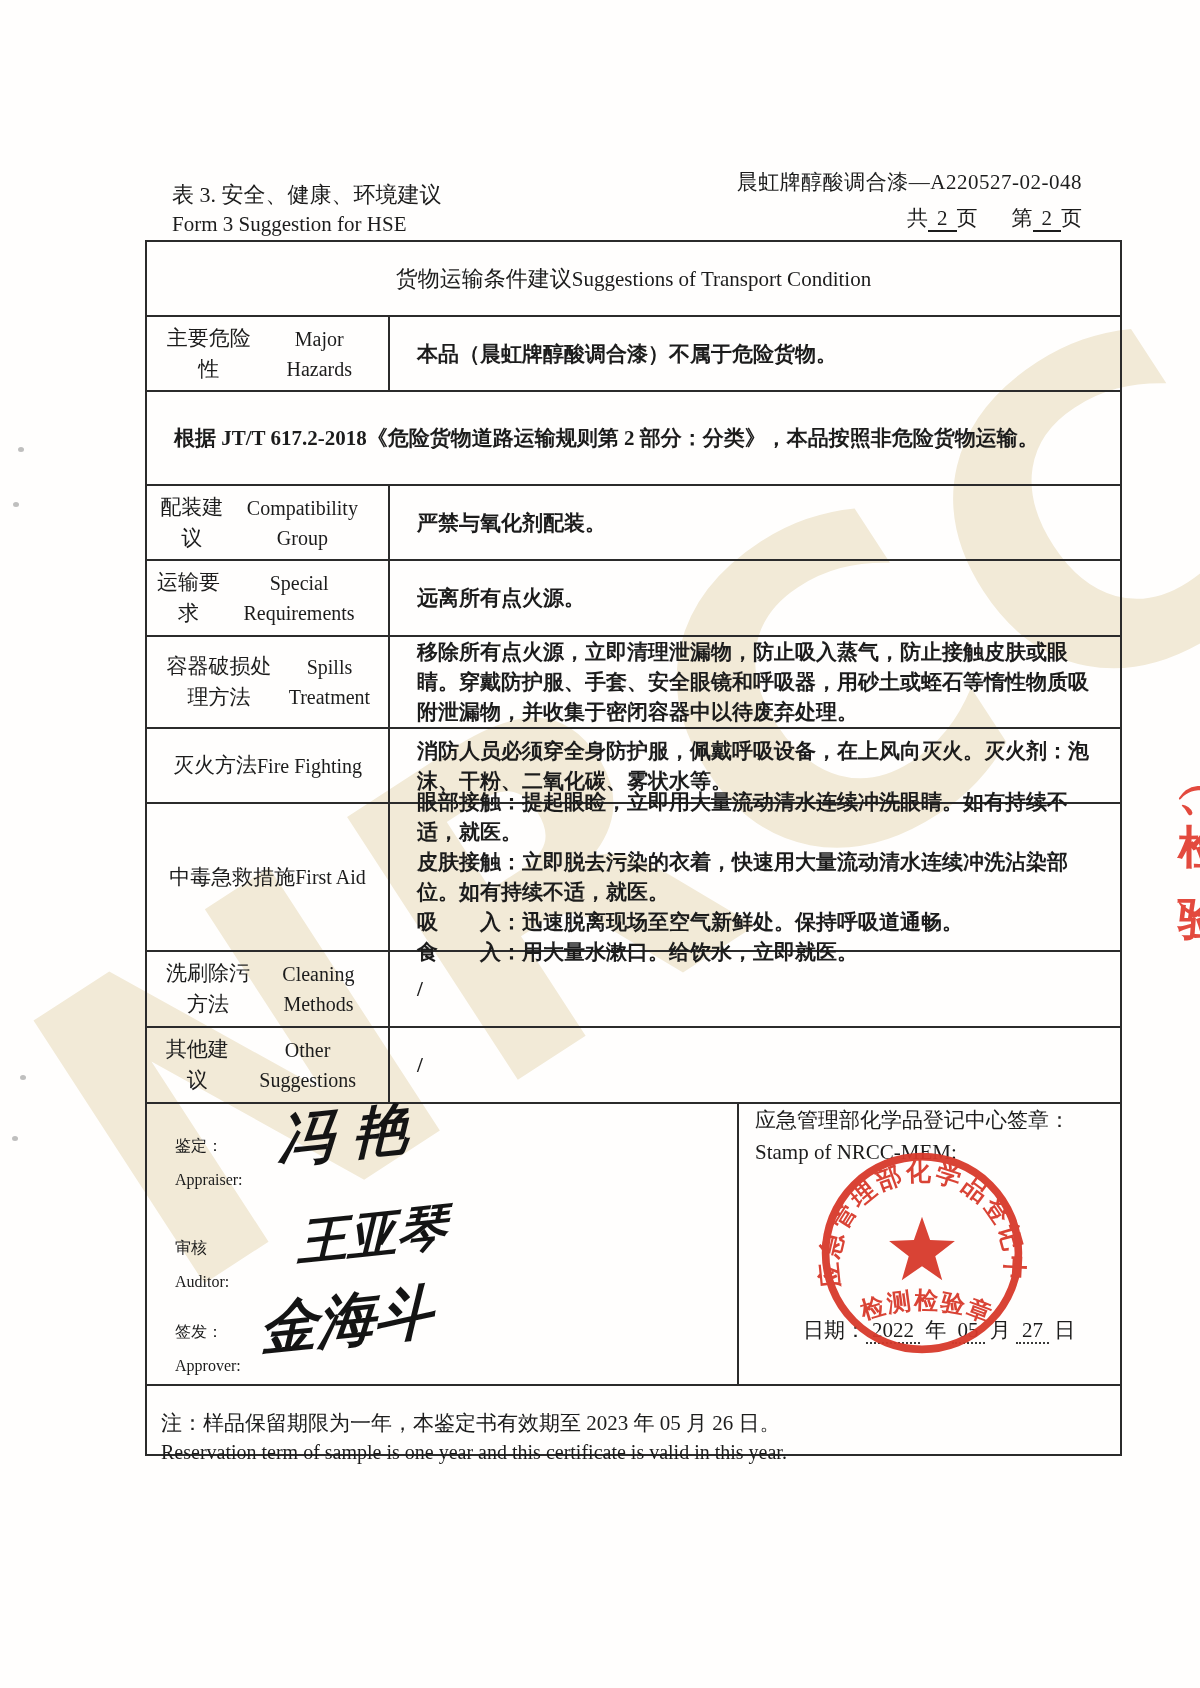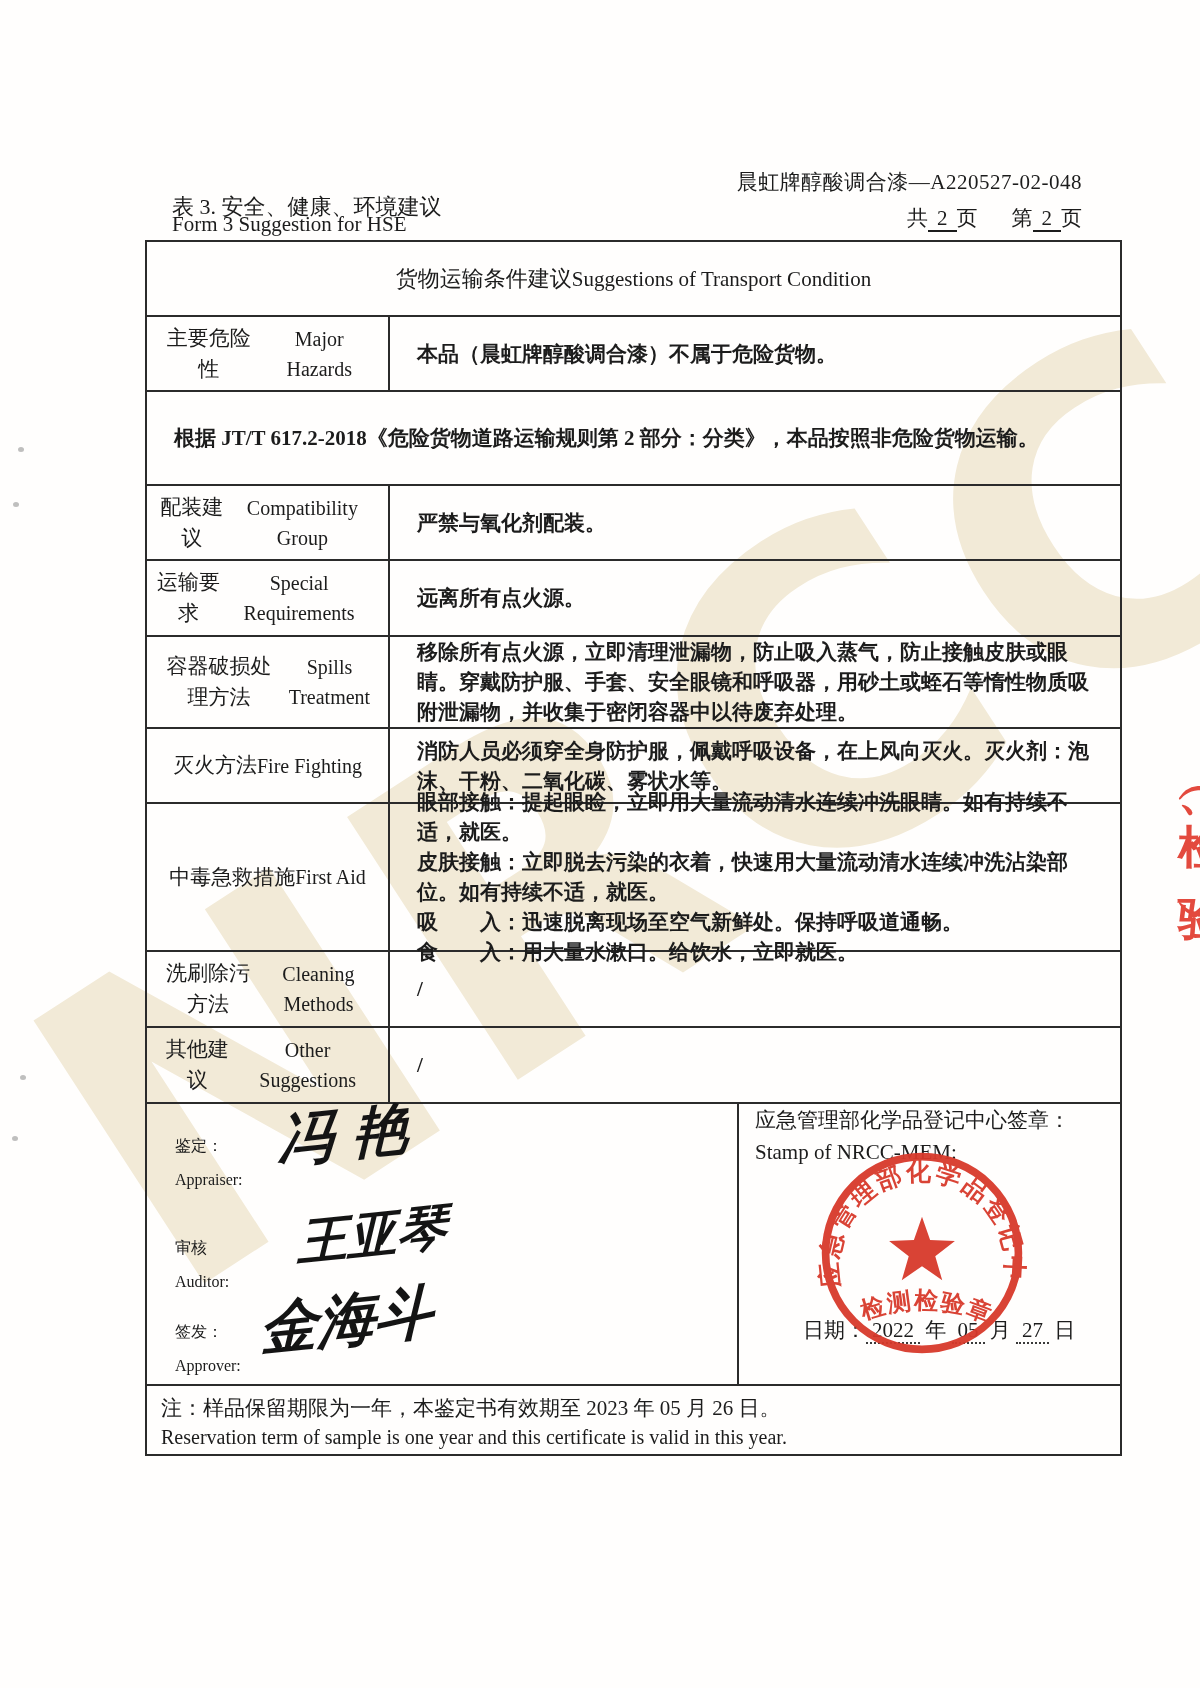--- a/index.html
+++ b/index.html
@@ -4,21 +4,21 @@
 <style>
   html,body{margin:0;padding:0;background:#ffffff;}
   .page{position:relative;width:1200px;height:1688px;background:#fffefd;overflow:hidden;
         font-family:"Liberation Serif","DejaVu Serif",serif;color:#1c1c1c;}
   
   .watermark{position:absolute;left:90px;top:930px;font-family:"DejaVu Sans",sans-serif;
              font-size:430px;font-weight:bold;color:#f2ead7;letter-spacing:14px;
              transform:rotate(-33deg);transform-origin:left center;white-space:nowrap;z-index:0;}
   .speck{position:absolute;width:6px;height:5px;border-radius:50%;background:#8a8a8a;opacity:.55;z-index:3;}
   
-  .hdr-left-zh{position:absolute;left:172px;top:192px;font-size:22px;z-index:2;}
+  .hdr-left-zh{position:absolute;left:172px;top:180px;font-size:22px;z-index:2;}
   .hdr-left-en{position:absolute;left:172px;top:212px;font-size:21px;z-index:2;}
   .hdr-right{position:absolute;right:118px;top:168px;text-align:right;z-index:2;}
   .hdr-right .code{font-size:21px;letter-spacing:.5px;}
   .hdr-right .pages{font-size:21px;margin-top:8px;}
   .pages .num{border-bottom:2px solid #1c1c1c;padding:0 9px;}
   .pages .gap{display:inline-block;width:34px;}
   
   .doc-table{position:absolute;left:145px;top:240px;width:977px;border:2px solid #2b2b2b;
              box-sizing:border-box;z-index:1;background:transparent;}
   .trow{display:flex;border-top:2px solid #2b2b2b;box-sizing:border-box;}
@@ -39,21 +39,21 @@
   .sig-right{flex:1;position:relative;box-sizing:border-box;padding:0 16px;}
   .sig-pair{position:absolute;left:28px;font-size:16px;line-height:34px;margin-top:9px;}
   .handwriting{position:absolute;font-family:"DejaVu Sans",sans-serif;font-weight:bold;
                font-style:italic;color:#141414;transform:rotate(-6deg) skewX(-6deg);white-space:nowrap;}
   .stamp-label-zh{font-size:21px;line-height:32px;}
   .stamp-label-en{font-size:21px;line-height:32px;}
   .stamp-svg{position:absolute;left:78px;top:44px;opacity:.95;z-index:4;}
   .date-line{position:absolute;left:64px;top:212px;font-size:21px;white-space:nowrap;z-index:2;}
   .u-dot{border-bottom:2px dotted #3a3a3a;padding:0 6px;}
   
-  .note-row{border-top:2px solid #2b2b2b;padding:7px 14px;box-sizing:border-box;height:70px;}
+  .note-row{border-top:2px solid #2b2b2b;padding:22px 14px;box-sizing:border-box;height:70px;}
   .note-zh{font-size:21px;line-height:30px;}
   .note-en{font-size:20px;line-height:28px;}
   
   .edge-stamp{position:absolute;right:0;top:772px;width:56px;height:260px;overflow:hidden;z-index:4;}
   .edge-stamp-inner{writing-mode:vertical-rl;font-size:46px;font-weight:bold;color:#e0372a;
                     letter-spacing:14px;transform:translateX(27px);opacity:.9;
                     font-family:"DejaVu Sans",sans-serif;}
 </style>
 </head>
 <body>

